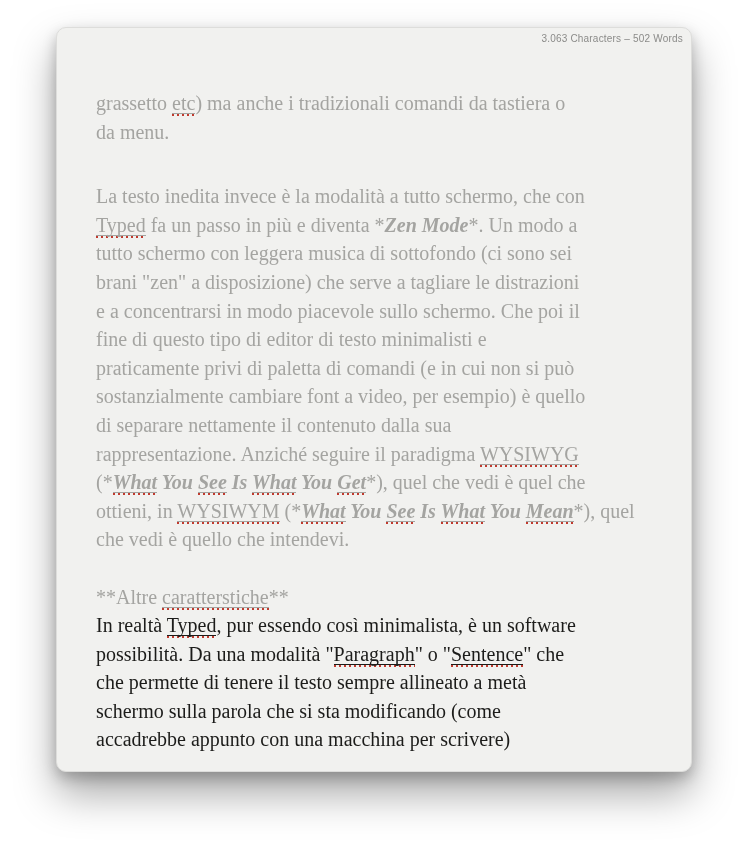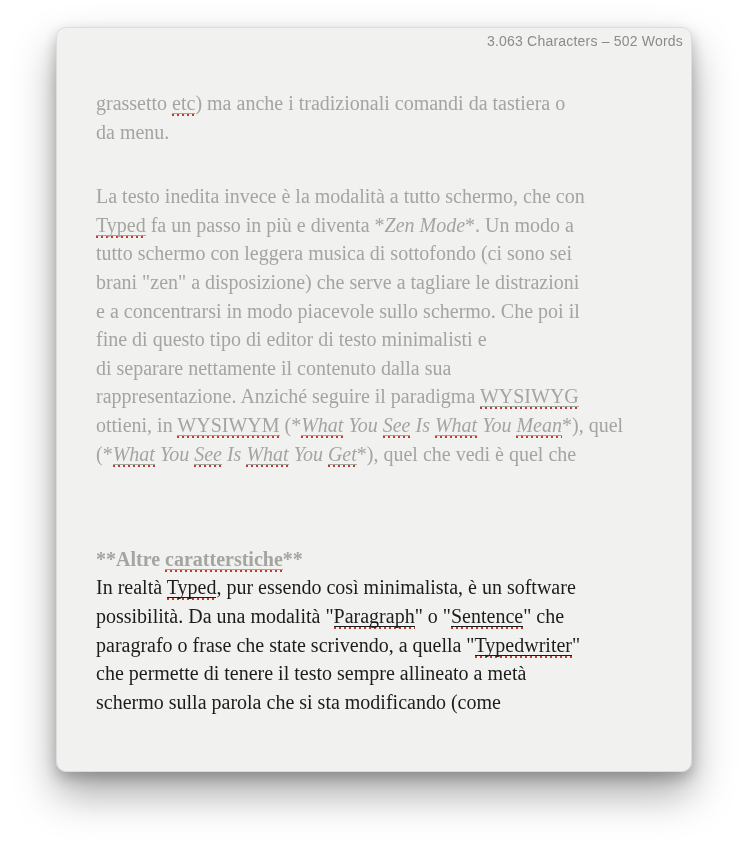--- a/index.html
+++ b/index.html
@@ -18,43 +18,43 @@
     box-sizing: border-box;
     background: #f1f1ef;
     border: 1px solid #dddddb;
     border-radius: 10px;
     box-shadow: 0 6px 14px rgba(0,0,0,0.22), 0 22px 42px rgba(0,0,0,0.34);
   }
   .counter {
     position: absolute;
     top: 5px; right: 8px;
     font-family: "Liberation Sans", sans-serif;
-    font-size: 14px;
+    font-size: 10px;
     color: #8b8b89;
     letter-spacing: 0.2px;
   }
   .content {
     position: absolute;
     left: 39px; right: 37px;
     top: 25px; bottom: 8px;
     overflow: hidden;
     font-size: 20px;
     color: #1c1c1a;
     cursor: text;
   }
   .para { margin: 0; }
   .para:first-child { margin-top: -7px; }
   .para.faded { color: #a4a4a1; margin-top: 36px; }
-  .para.heading { color: #a4a4a1; font-weight: 700; margin-top: 48px; }
+  .para.heading { color: #a4a4a1; font-weight: 400; }
   .line {
     height: var(--lh);
     line-height: var(--lh);
     white-space: nowrap;
   }
-  .it { font-style: italic; }
+  .it { font-style: italic; font-weight: bold; }
   .mis {
     padding-bottom: 3px;
     background-image:
       linear-gradient(currentColor, currentColor),
       repeating-linear-gradient(90deg, #c03a2e 0 2px, transparent 2px 5px);
     background-repeat: no-repeat, no-repeat;
     background-position: left 0 bottom 3px, left 0 bottom 1px;
     background-size: 100% 1px, 100% 2px;
   }
 </style>
@@ -69,33 +69,36 @@
           <div class="line"><span>grassetto </span><span class="mis">etc</span><span>) ma anche i tradizionali comandi da tastiera o</span></div>
           <div class="line"><span>da menu.</span></div>
         </div>
         <div class="para faded">
           <div class="line"><span>La testo inedita invece è la modalità a tutto schermo, che con</span></div>
           <div class="line"><span class="mis">Typed</span><span> fa un passo in più e diventa *</span><span class="it">Zen Mode</span><span>*. Un modo a</span></div>
           <div class="line"><span>tutto schermo con leggera musica di sottofondo (ci sono sei</span></div>
           <div class="line"><span>brani "zen" a disposizione) che serve a tagliare le distrazioni</span></div>
           <div class="line"><span>e a concentrarsi in modo piacevole sullo schermo. Che poi il</span></div>
           <div class="line"><span>fine di questo tipo di editor di testo minimalisti e</span></div>
+          <div class="line"><span>praticamente privi di paletta di comandi (e in cui non si può</span></div>
+          <div class="line"><span>sostanzialmente cambiare font a video, per esempio) è quello</span></div>
           <div class="line"><span>di separare nettamente il contenuto dalla sua</span></div>
           <div class="line"><span>rappresentazione. Anziché seguire il paradigma </span><span class="mis">WYSIWYG</span></div>
+          <div class="line"><span>(*</span><span class="it mis">What</span><span class="it"> You </span><span class="it mis">See</span><span class="it"> Is </span><span class="it mis">What</span><span class="it"> You </span><span class="it mis">Get</span><span>*), quel che vedi è quel che</span></div>
           <div class="line"><span>ottieni, in </span><span class="mis">WYSIWYM</span><span> (*</span><span class="it mis">What</span><span class="it"> You </span><span class="it mis">See</span><span class="it"> Is </span><span class="it mis">What</span><span class="it"> You </span><span class="it mis">Mean</span><span>*), quel</span></div>
-          <div class="line"><span>(*</span><span class="it mis">What</span><span class="it"> You </span><span class="it mis">See</span><span class="it"> Is </span><span class="it mis">What</span><span class="it"> You </span><span class="it mis">Get</span><span>*), quel che vedi è quel che</span></div>
+          <div class="line"><span>che vedi è quello che intendevi.</span></div>
         </div>
         <div class="para blank">
           <div class="line"></div>
         </div>
         <div class="para heading">
           <div class="line"><span>**Altre </span><span class="mis">caratterstiche</span><span>**</span></div>
         </div>
         <div class="para active">
           <div class="line"><span>In realtà </span><span class="mis">Typed</span><span>, pur essendo così minimalista, è un software</span></div>
           <div class="line"><span>possibilità. Da una modalità "</span><span class="mis">Paragraph</span><span>" o "</span><span class="mis">Sentence</span><span>" che</span></div>
-          <div class="line"><span>paragrafo o frase che state scrivendo, a quella "</span><span class="mis">Typedwriter</span><span>"</span></div>
           <div class="line"><span>che permette di tenere il testo sempre allineato a metà</span></div>
           <div class="line"><span>schermo sulla parola che si sta modificando (come</span></div>
+          <div class="line"><span>accadrebbe appunto con una macchina per scrivere)</span></div>
         </div>
       </div>
   </div>
 </div>
 
 </body></html>

